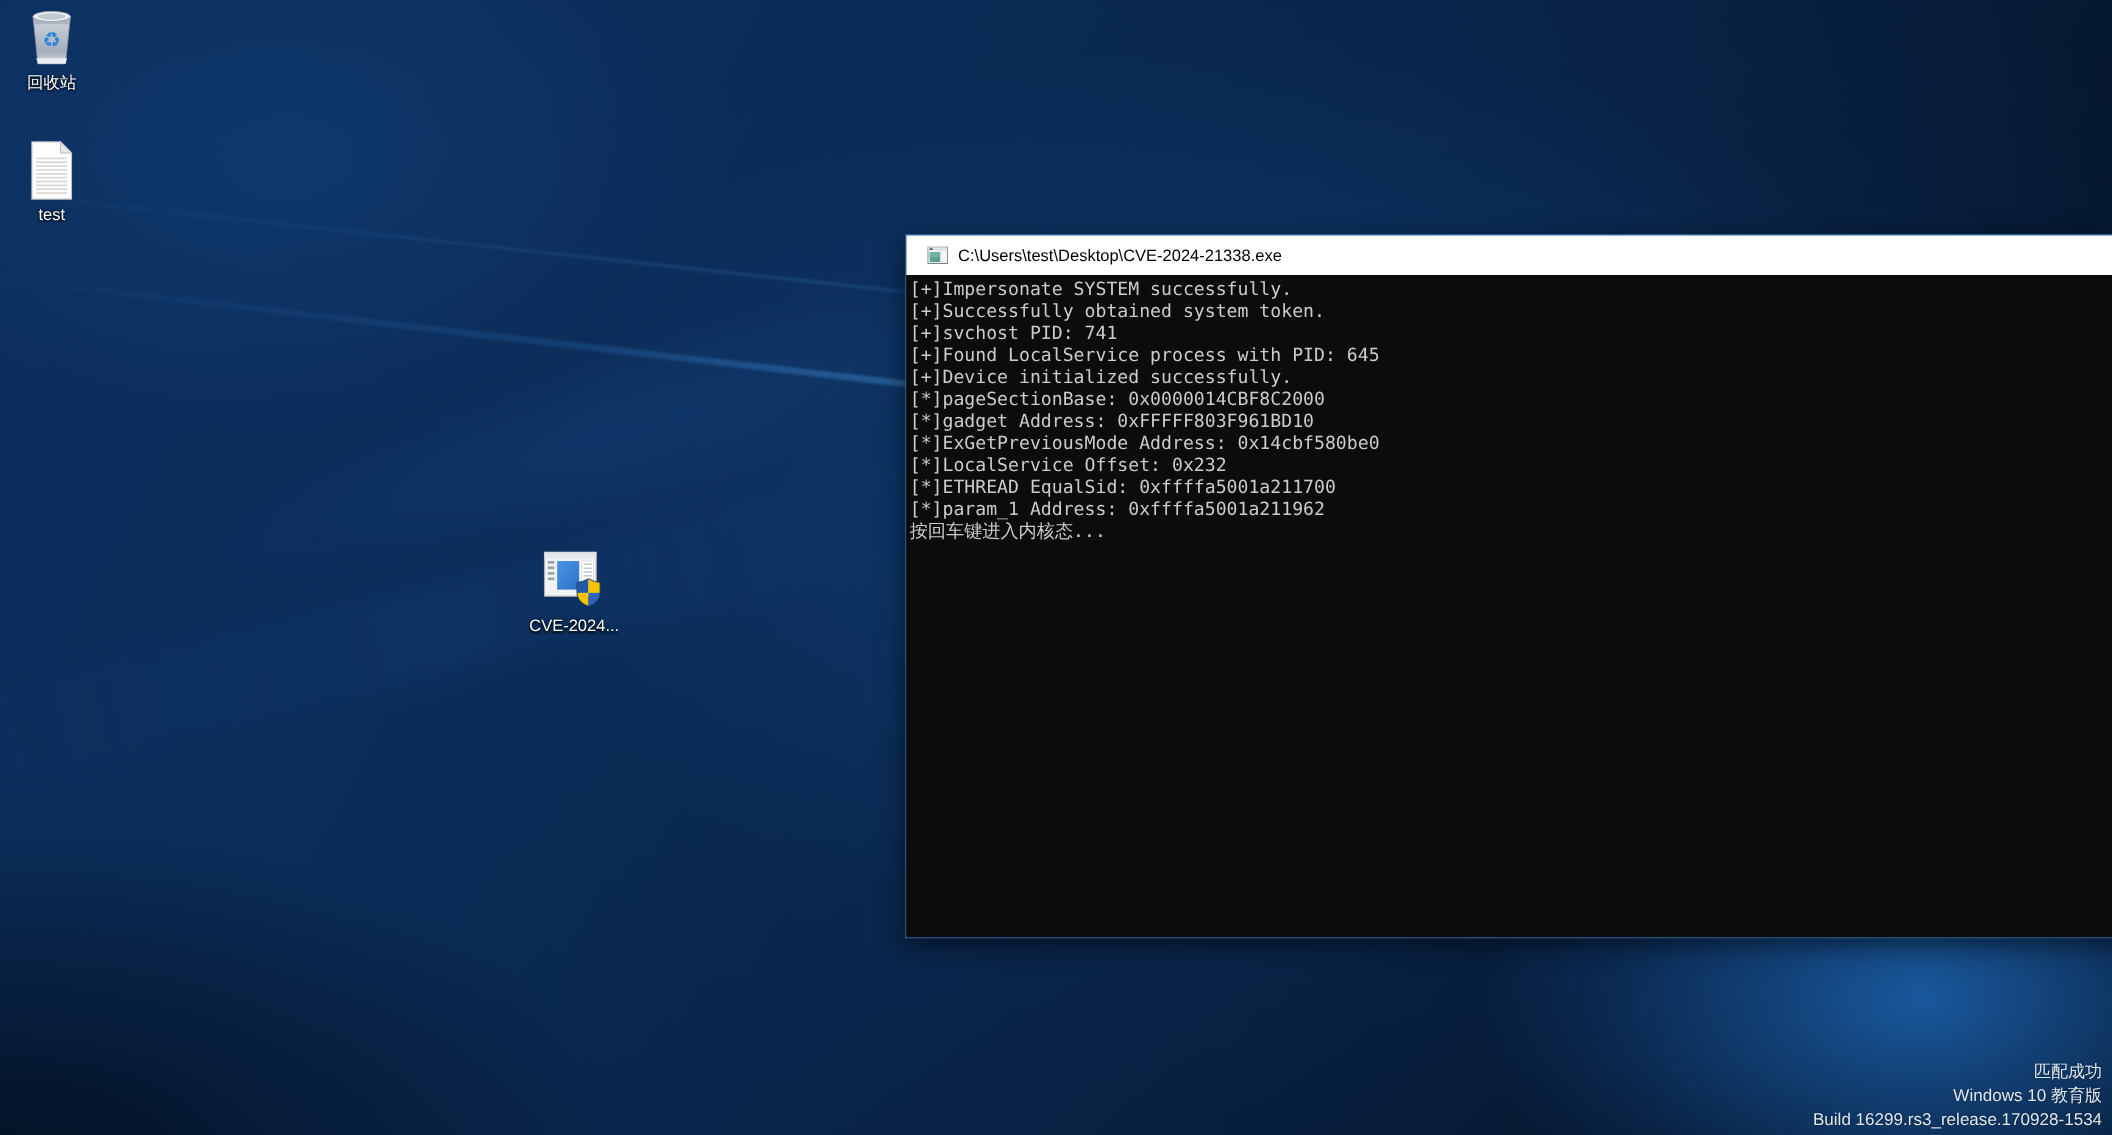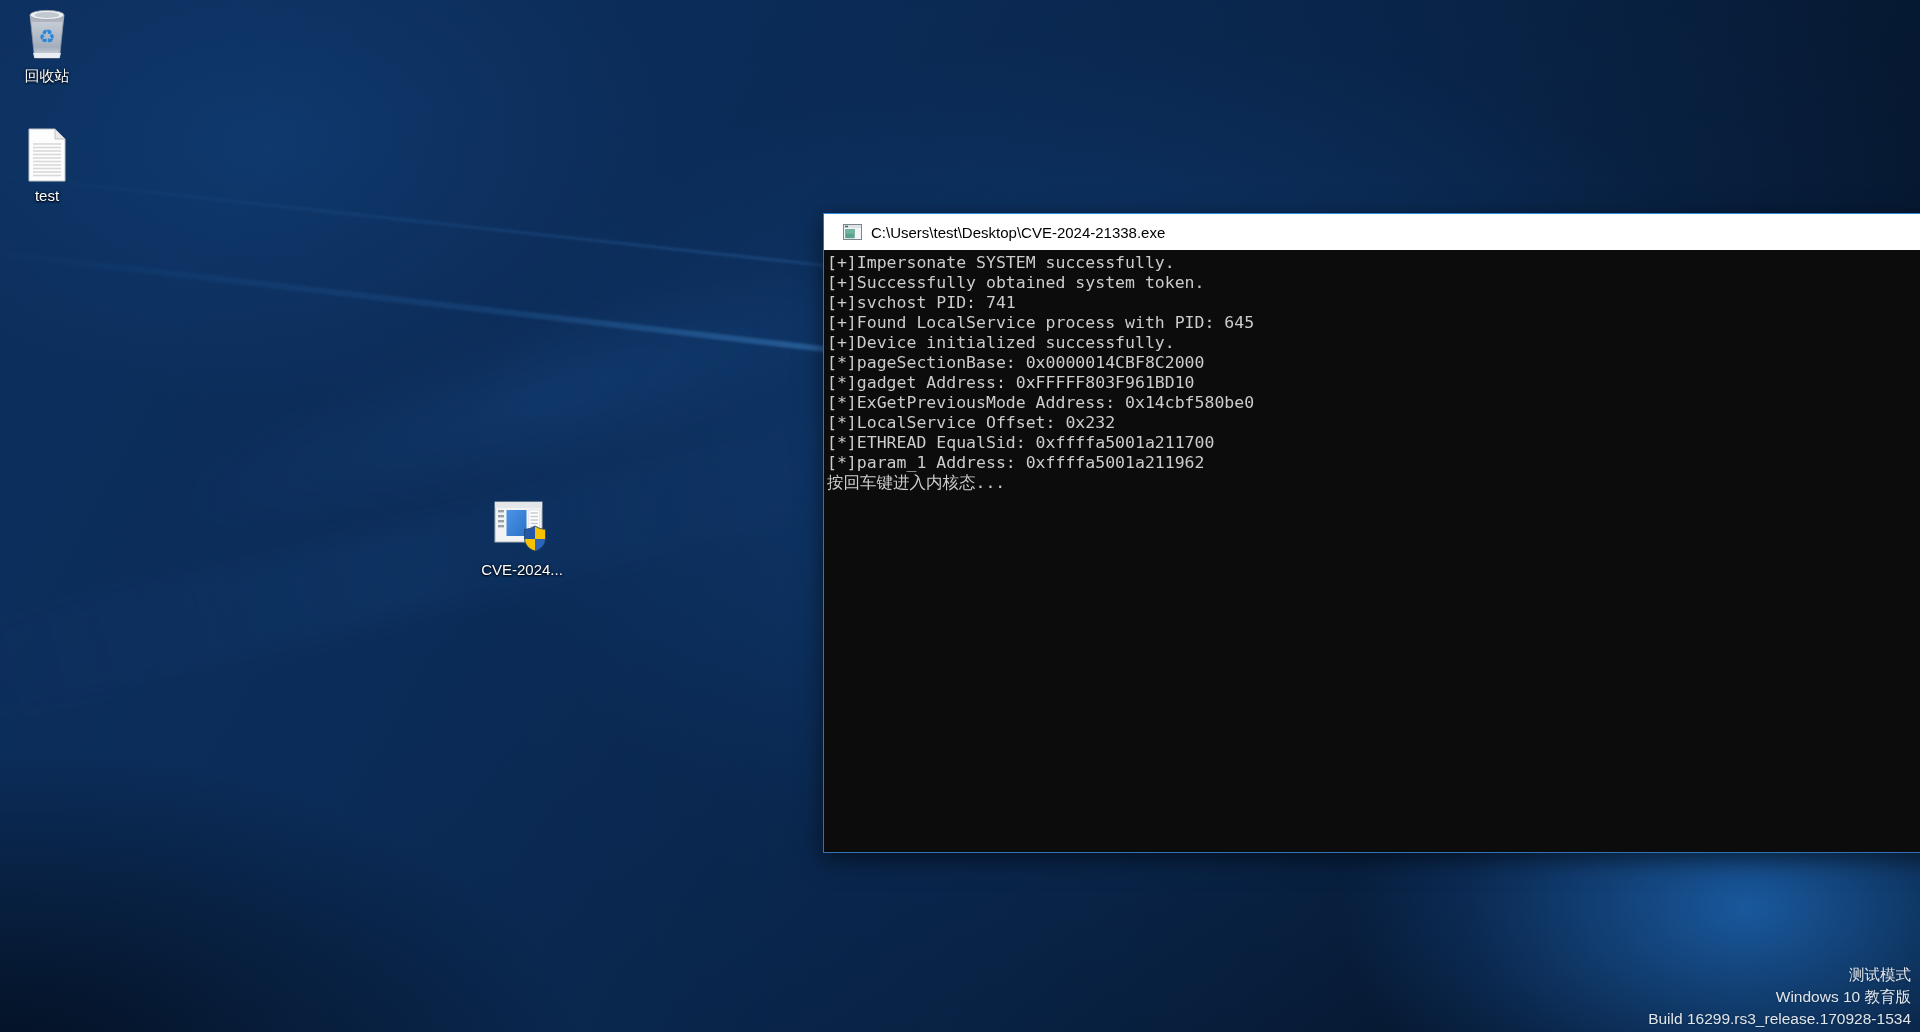--- a/index.html
+++ b/index.html
@@ -211,16 +211,16 @@
     <div class="cline">[*]gadget Address: 0xFFFFF803F961BD10</div>
     <div class="cline">[*]ExGetPreviousMode Address: 0x14cbf580be0</div>
     <div class="cline">[*]LocalService Offset: 0x232</div>
     <div class="cline">[*]ETHREAD EqualSid: 0xffffa5001a211700</div>
     <div class="cline">[*]param_1 Address: 0xffffa5001a211962</div>
     <div class="cline">按回车键进入内核态...</div>
   </div>
 </div>
 
 <div class="watermark">
-  <div>测试模式</div>
+  <div>匹配成功</div>
   <div>Windows 10 教育版</div>
   <div>Build 16299.rs3_release.170928-1534</div>
 </div>
 
 </body></html>

